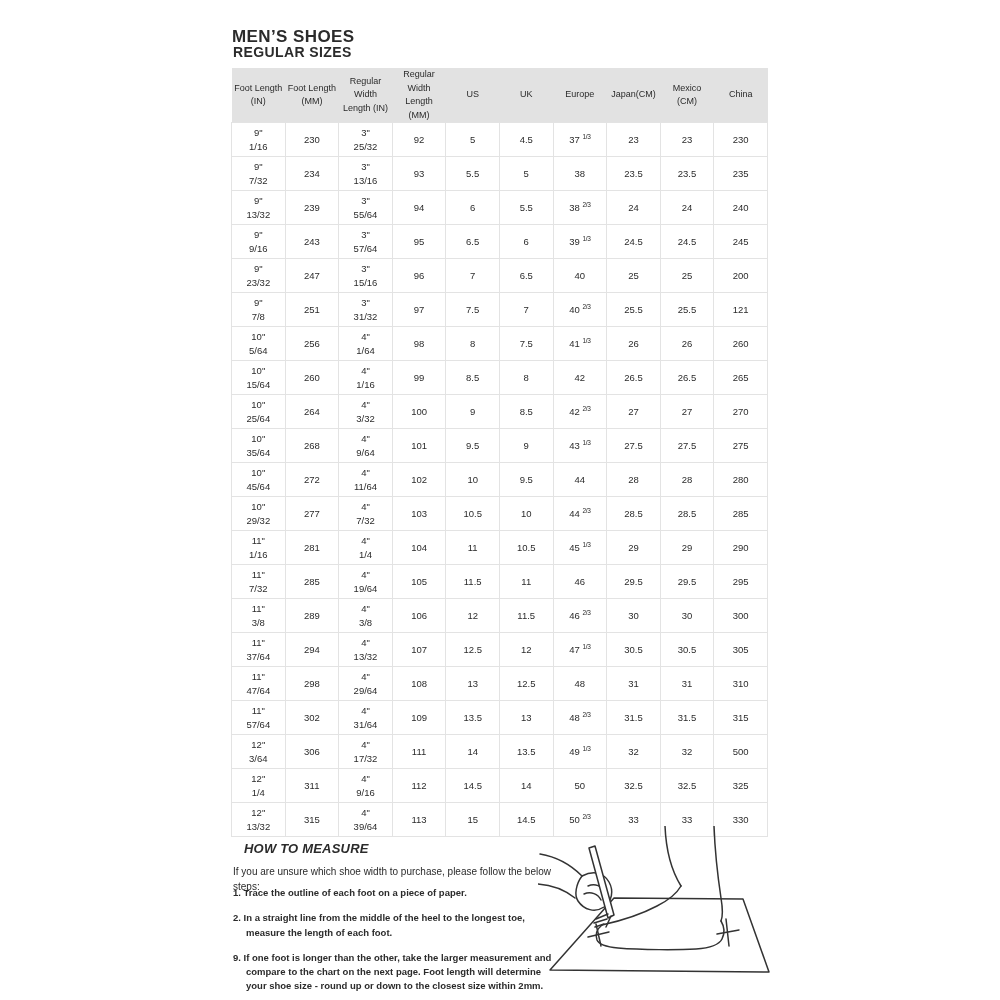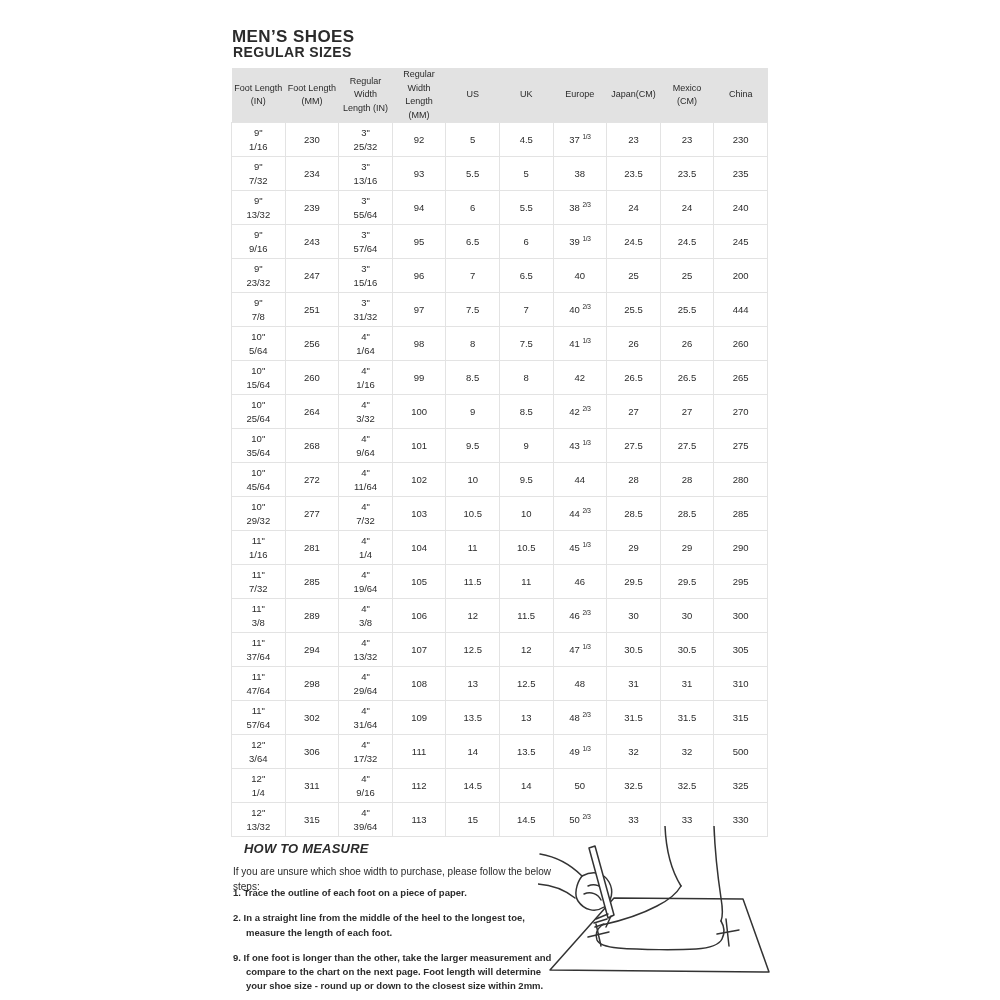--- a/index.html
+++ b/index.html
@@ -151,21 +151,21 @@
       <tr>
         <td>9"<br>7/8</td>
         <td>251</td>
         <td>3"<br>31/32</td>
         <td>97</td>
         <td>7.5</td>
         <td>7</td>
         <td>40 <sup>2/3</sup></td>
         <td>25.5</td>
         <td>25.5</td>
-        <td>444</td>
+        <td>121</td>
       </tr>
       <tr>
         <td>10"<br>5/64</td>
         <td>256</td>
         <td>4"<br>1/64</td>
         <td>98</td>
         <td>8</td>
         <td>7.5</td>
         <td>41 <sup>1/3</sup></td>
         <td>26</td>

